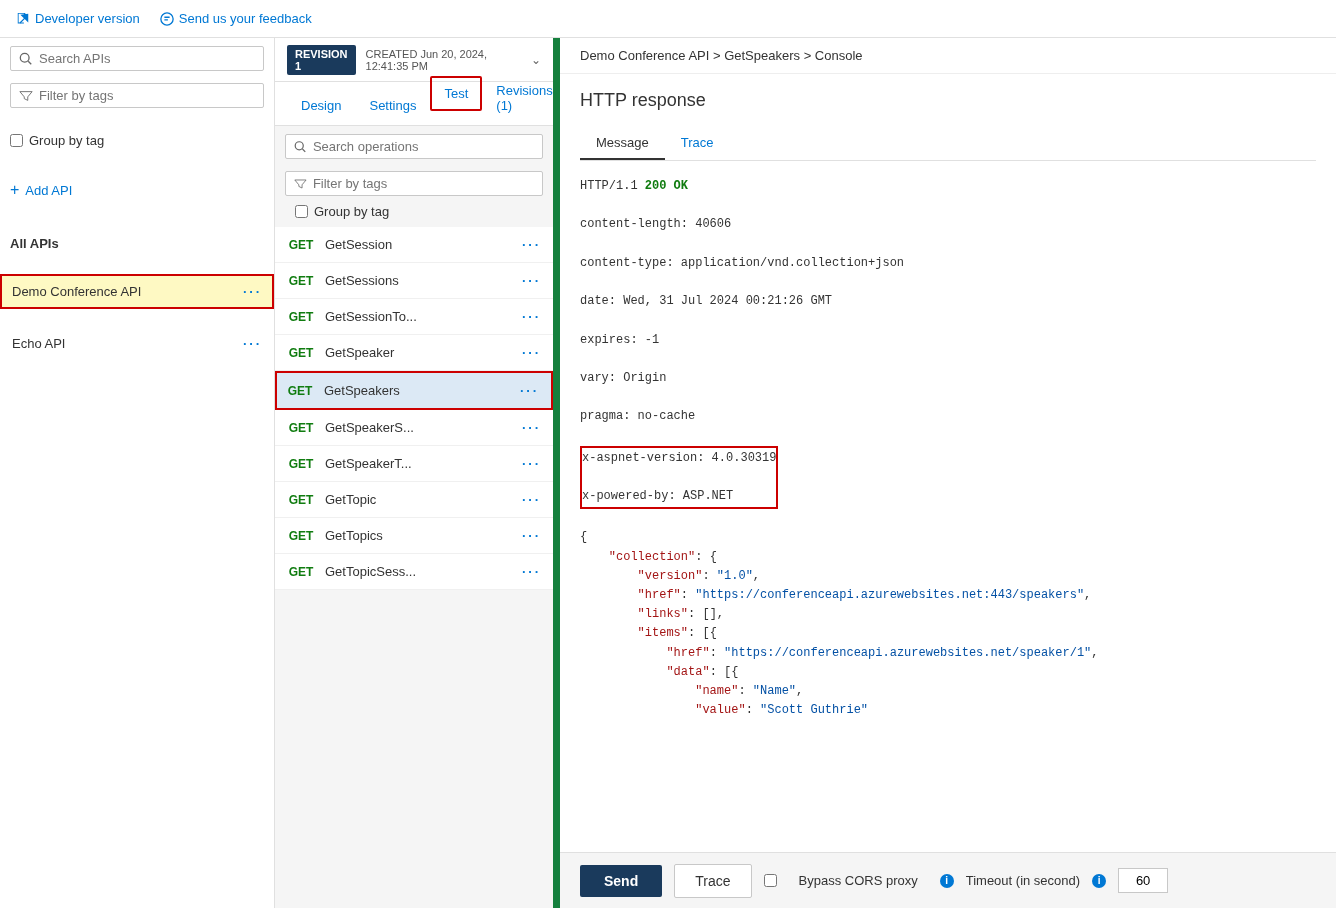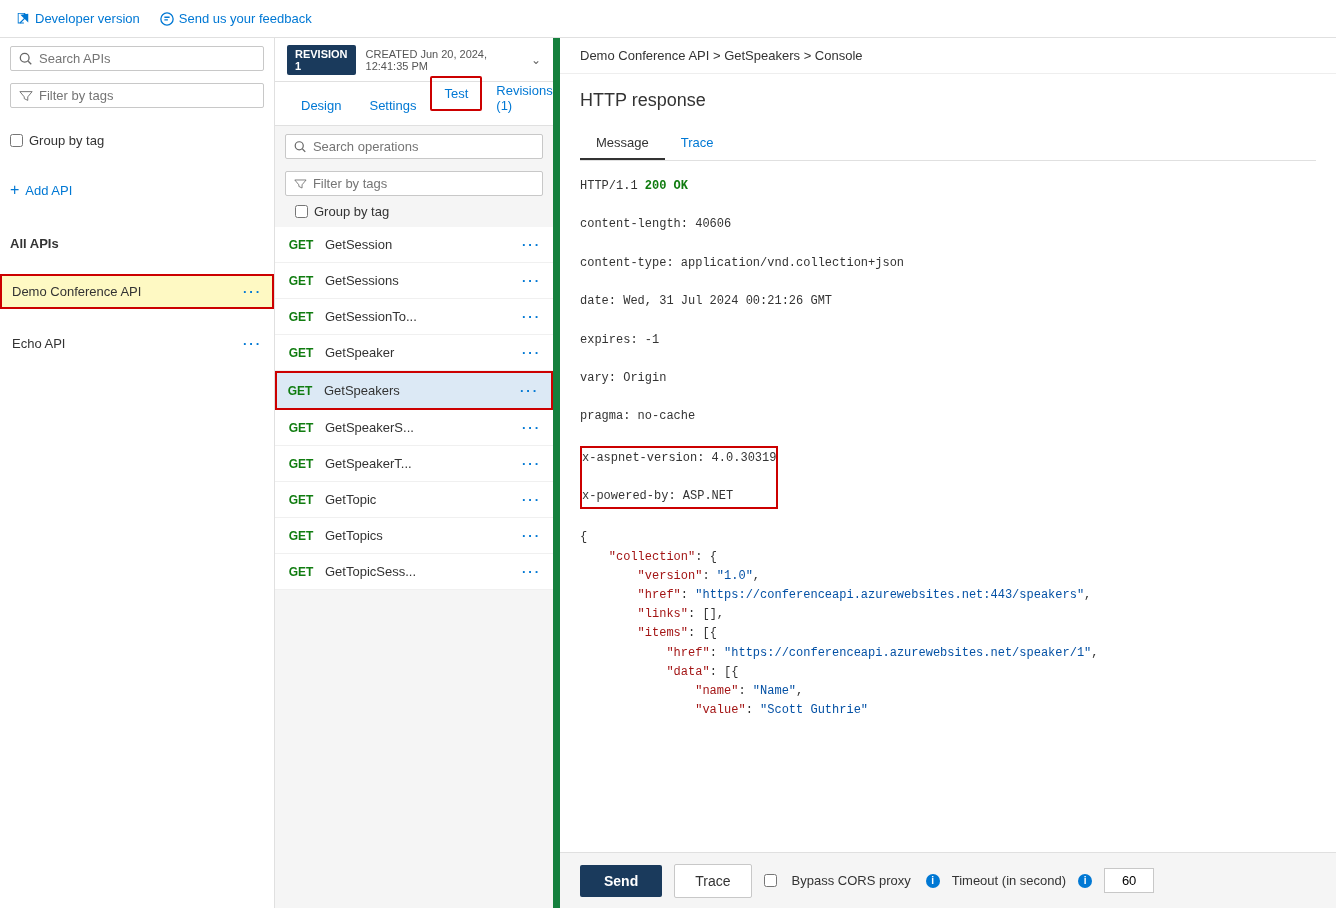--- a/index.html
+++ b/index.html
@@ -172,21 +172,21 @@
     }
     .send-btn {
       background: #1a3a5c; color: #fff; border: none; padding: 8px 24px;
       font-size: 14px; font-weight: 600; cursor: pointer; border-radius: 2px;
     }
     .trace-btn {
       background: #fff; border: 1px solid #c8c8c8; padding: 8px 20px;
       font-size: 14px; cursor: pointer; border-radius: 2px; color: #333;
     }
     .bypass-cors {
-      display: flex; align-items: center; gap: 15px; font-size: 13px; color: #333;
+      display: flex; align-items: center; gap: 22px; font-size: 13px; color: #333;
     }
     .bypass-cors input { cursor: pointer; }
     .info-icon {
       display: inline-flex; align-items: center; justify-content: center;
       width: 14px; height: 14px; border-radius: 50%; background: #0078d4;
       color: #fff; font-size: 10px; font-weight: 700; cursor: pointer;
     }
     .timeout-label { font-size: 13px; color: #333; }
     .timeout-val {
       border: 1px solid #c8c8c8; padding: 4px 8px; font-size: 13px;

